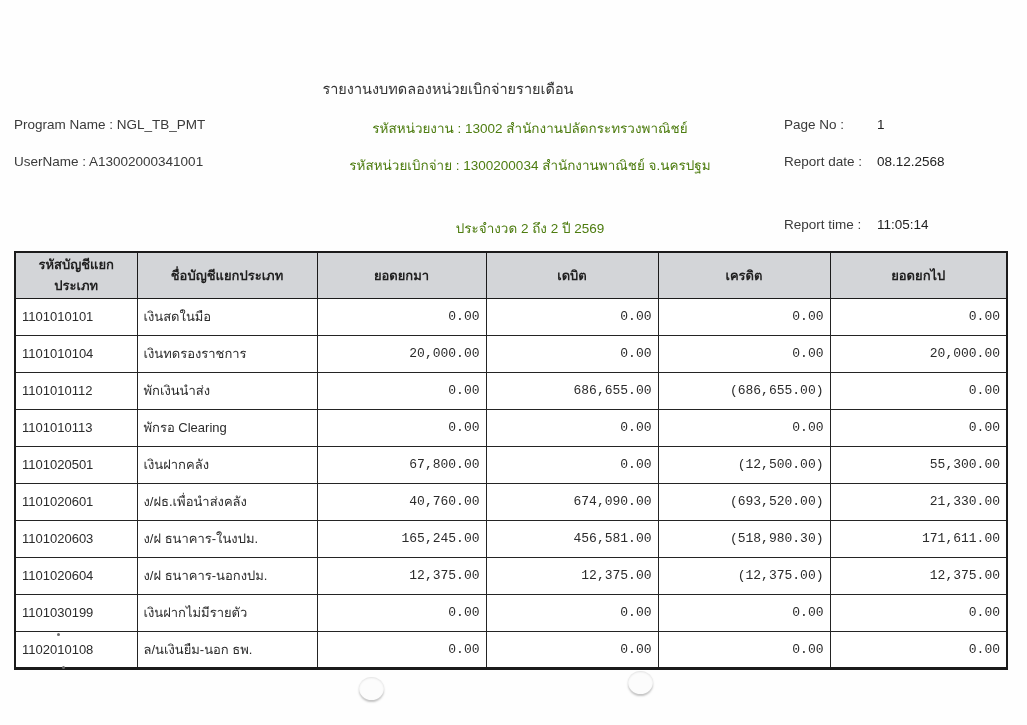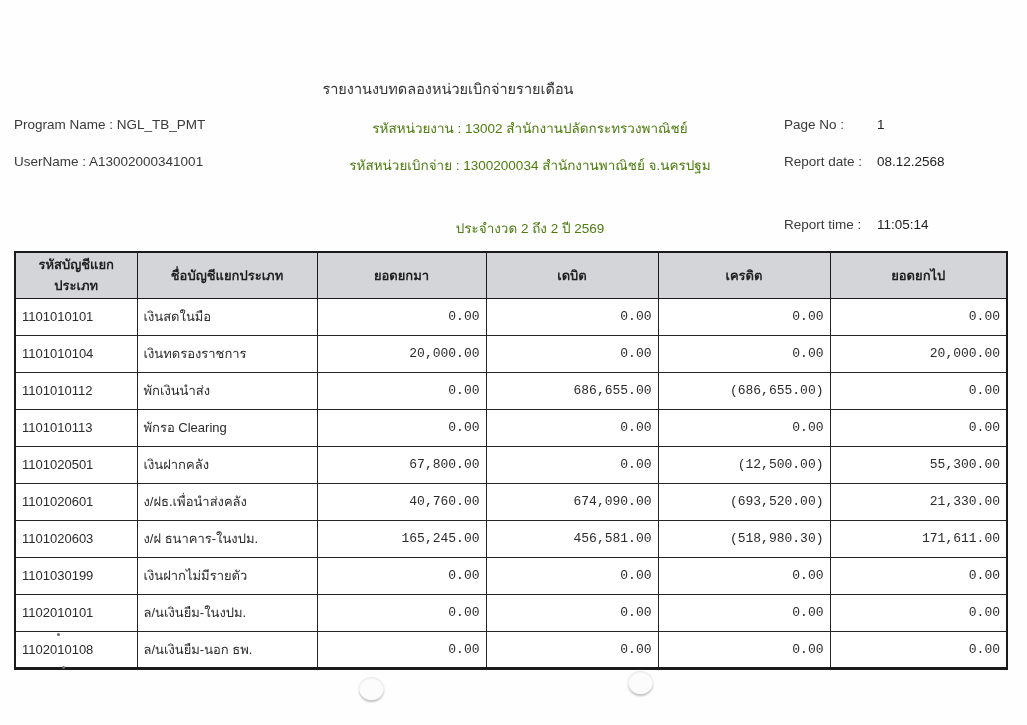--- a/index.html
+++ b/index.html
@@ -158,30 +158,30 @@
       </tr>
       <tr>
         <td class="c-text">1101020603</td>
         <td class="c-text">ง/ฝ ธนาคาร-ในงปม.</td>
         <td class="c-num">165,245.00</td>
         <td class="c-num">456,581.00</td>
         <td class="c-num">(518,980.30)</td>
         <td class="c-num">171,611.00</td>
       </tr>
       <tr>
+        <td class="c-text">1101020604</td>
+        <td class="c-text">ง/ฝ ธนาคาร-นอกงปม.</td>
+        <td class="c-num">12,375.00</td>
+        <td class="c-num">12,375.00</td>
+        <td class="c-num">(12,375.00)</td>
+        <td class="c-num">12,375.00</td>
+      </tr>
+      <tr>
         <td class="c-text">1101030199</td>
         <td class="c-text">เงินฝากไม่มีรายตัว</td>
-        <td class="c-num">0.00</td>
-        <td class="c-num">0.00</td>
-        <td class="c-num">0.00</td>
-        <td class="c-num">0.00</td>
-      </tr>
-      <tr>
-        <td class="c-text">1102010101</td>
-        <td class="c-text">ล/นเงินยืม-ในงปม.</td>
         <td class="c-num">0.00</td>
         <td class="c-num">0.00</td>
         <td class="c-num">0.00</td>
         <td class="c-num">0.00</td>
       </tr>
       <tr>
         <td class="c-text">1102010108</td>
         <td class="c-text">ล/นเงินยืม-นอก ธพ.</td>
         <td class="c-num">0.00</td>
         <td class="c-num">0.00</td>

